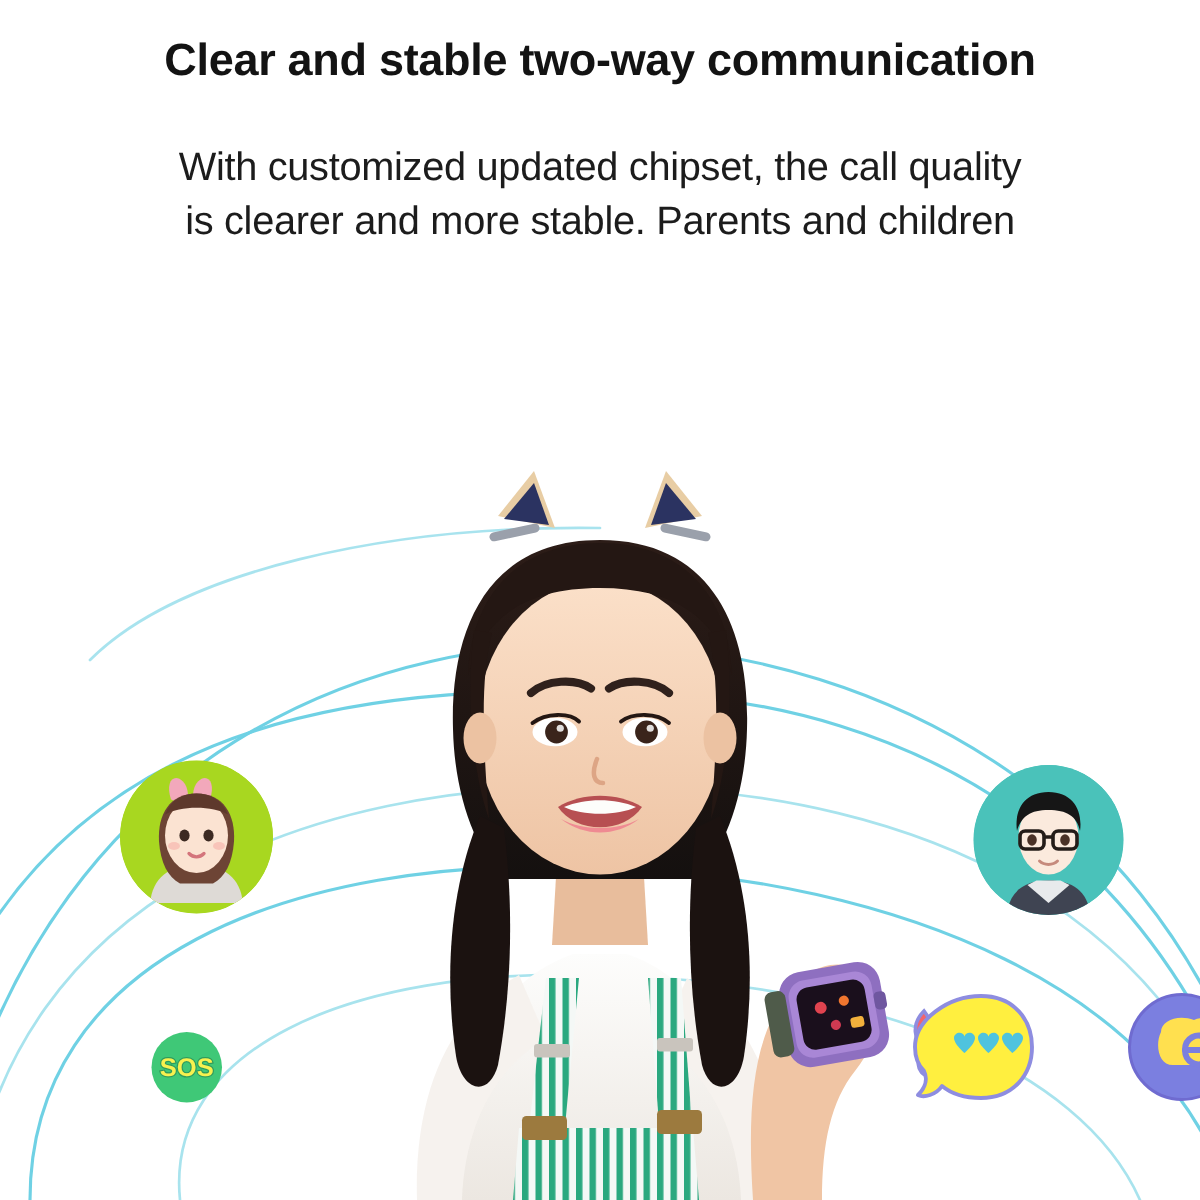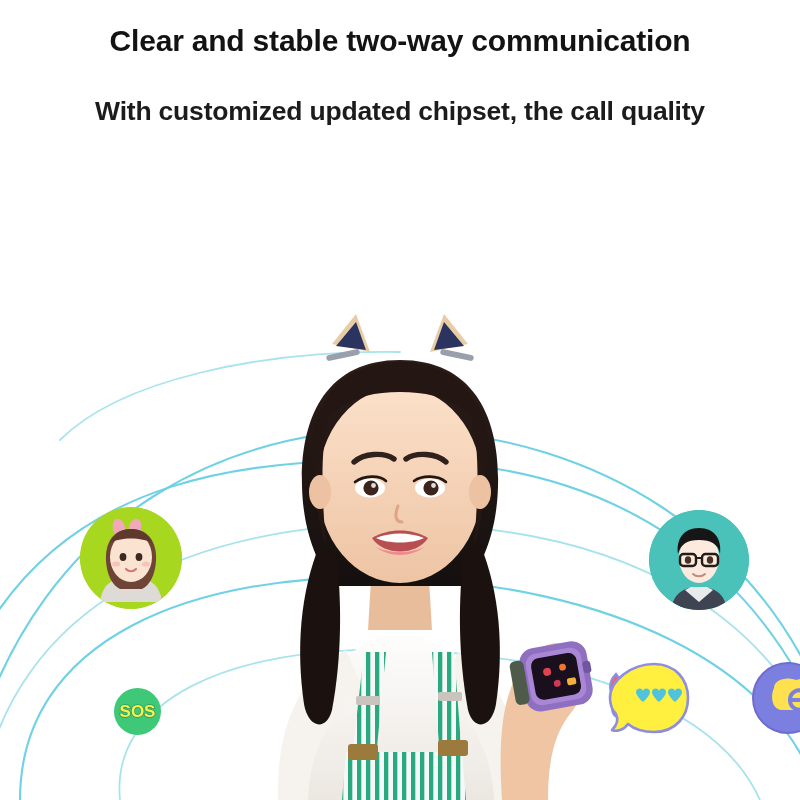--- a/index.html
+++ b/index.html
@@ -12,56 +12,57 @@
   #stage{position:absolute;inset:0;width:800px;height:800px;background:#fff;overflow:hidden;}
 
   
   .headline{
     position:absolute;left:0;top:24px;width:800px;text-align:center;
     font-size:30px;font-weight:bold;letter-spacing:-0.2px;
     color:#131313;line-height:1.1;
   }
   .subcopy{
     position:absolute;left:0;top:93px;width:800px;text-align:center;
-    font-size:26.5px;font-weight:700;color:#1c1c1c;line-height:1.36;
+    font-size:26.5px;font-weight:400;color:#1c1c1c;line-height:1.36;
     letter-spacing:-0.2px;
   }
   .subcopy .ln{display:block;white-space:nowrap;}
 
   
   #arcs{position:absolute;left:0;top:0;width:800px;height:800px;}
 
   
   #photo{position:absolute;left:150px;top:300px;width:500px;height:500px;}
 
   
   .bubble{position:absolute;border-radius:50%;overflow:hidden;}
   #avatar-left{left:80px;top:507px;width:102px;height:102px;background:#a8d720;}
   #avatar-right{left:649px;top:510px;width:100px;height:100px;background:#4ac2ba;}
   #sos-badge{
-    left:114px;top:688px;width:47px;height:47px;background:#3fc877;
+    left:101px;top:688px;width:47px;height:47px;background:#3fc877;
     display:flex;align-items:center;justify-content:center;
   }
   #sos-badge .sos-text{
     font-size:17px;font-weight:bold;letter-spacing:0px;
     color:#f7f14f;-webkit-text-stroke:1.6px #2f9a5c;paint-order:stroke fill;
     font-family:"Liberation Sans",sans-serif;
   }
   #chat-bubble{left:602px;top:660px;width:88px;height:78px;}
   #wallet-icon{left:752px;top:662px;width:72px;height:72px;}
 </style>
 </head>
 <body>
 
 <div id="stage">
 
   <div class="headline">Clear and stable two-way communication</div>
 
   <div class="subcopy">
     <span class="ln">With customized updated chipset, the call quality</span>
+    <span class="ln">is clearer and more stable. Parents and children</span>
   </div>
 
   <svg id="arcs" viewBox="0 0 800 800">
     <g fill="none" stroke="#68cfe3" stroke-width="2.1" stroke-linecap="round" opacity="0.95">
       <path d="M -30 760 C 40 500 250 420 420 430 C 590 440 760 530 830 720"></path>
       <path d="M -30 660 C 60 470 260 455 430 462 C 610 470 770 560 840 770"></path>
       <path d="M 20 800 C 20 640 190 570 400 578 C 600 586 780 660 820 800"></path>
     </g>
     <g fill="none" stroke="#9fe0ec" stroke-width="1.8" stroke-linecap="round" opacity="0.9">
       <path d="M -20 800 C 10 600 200 520 410 524 C 620 528 790 610 840 800"></path>

